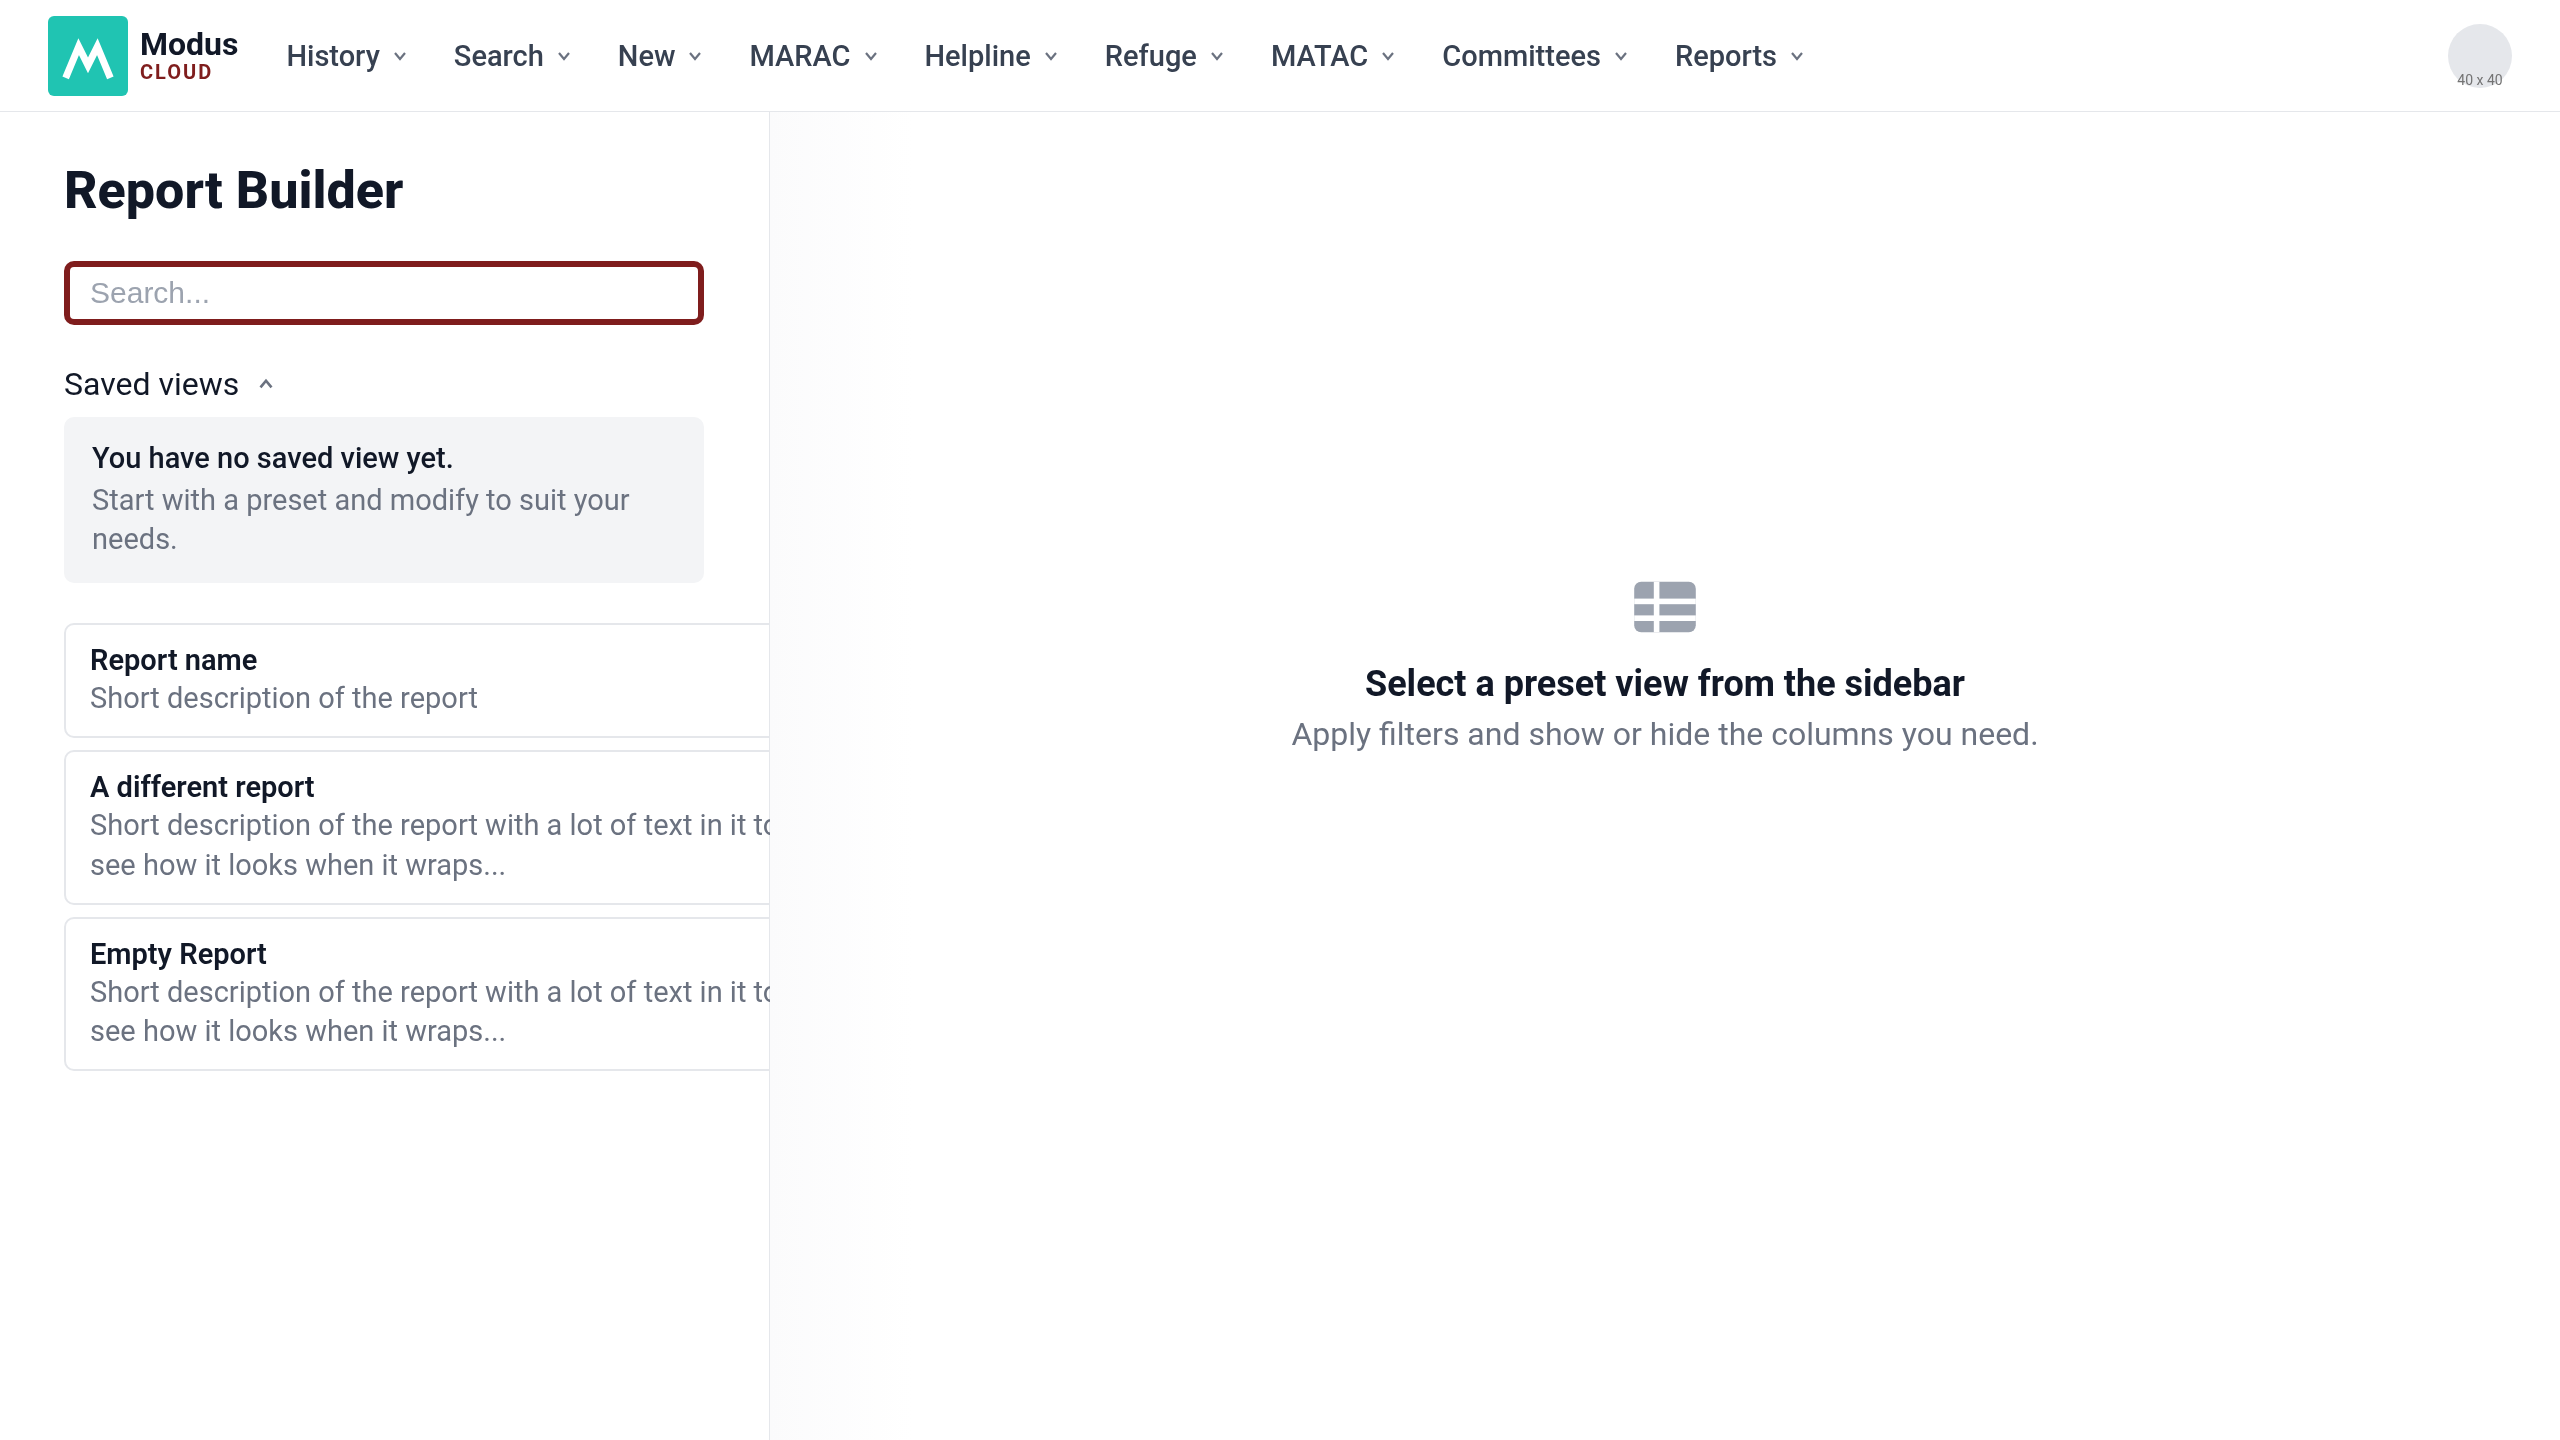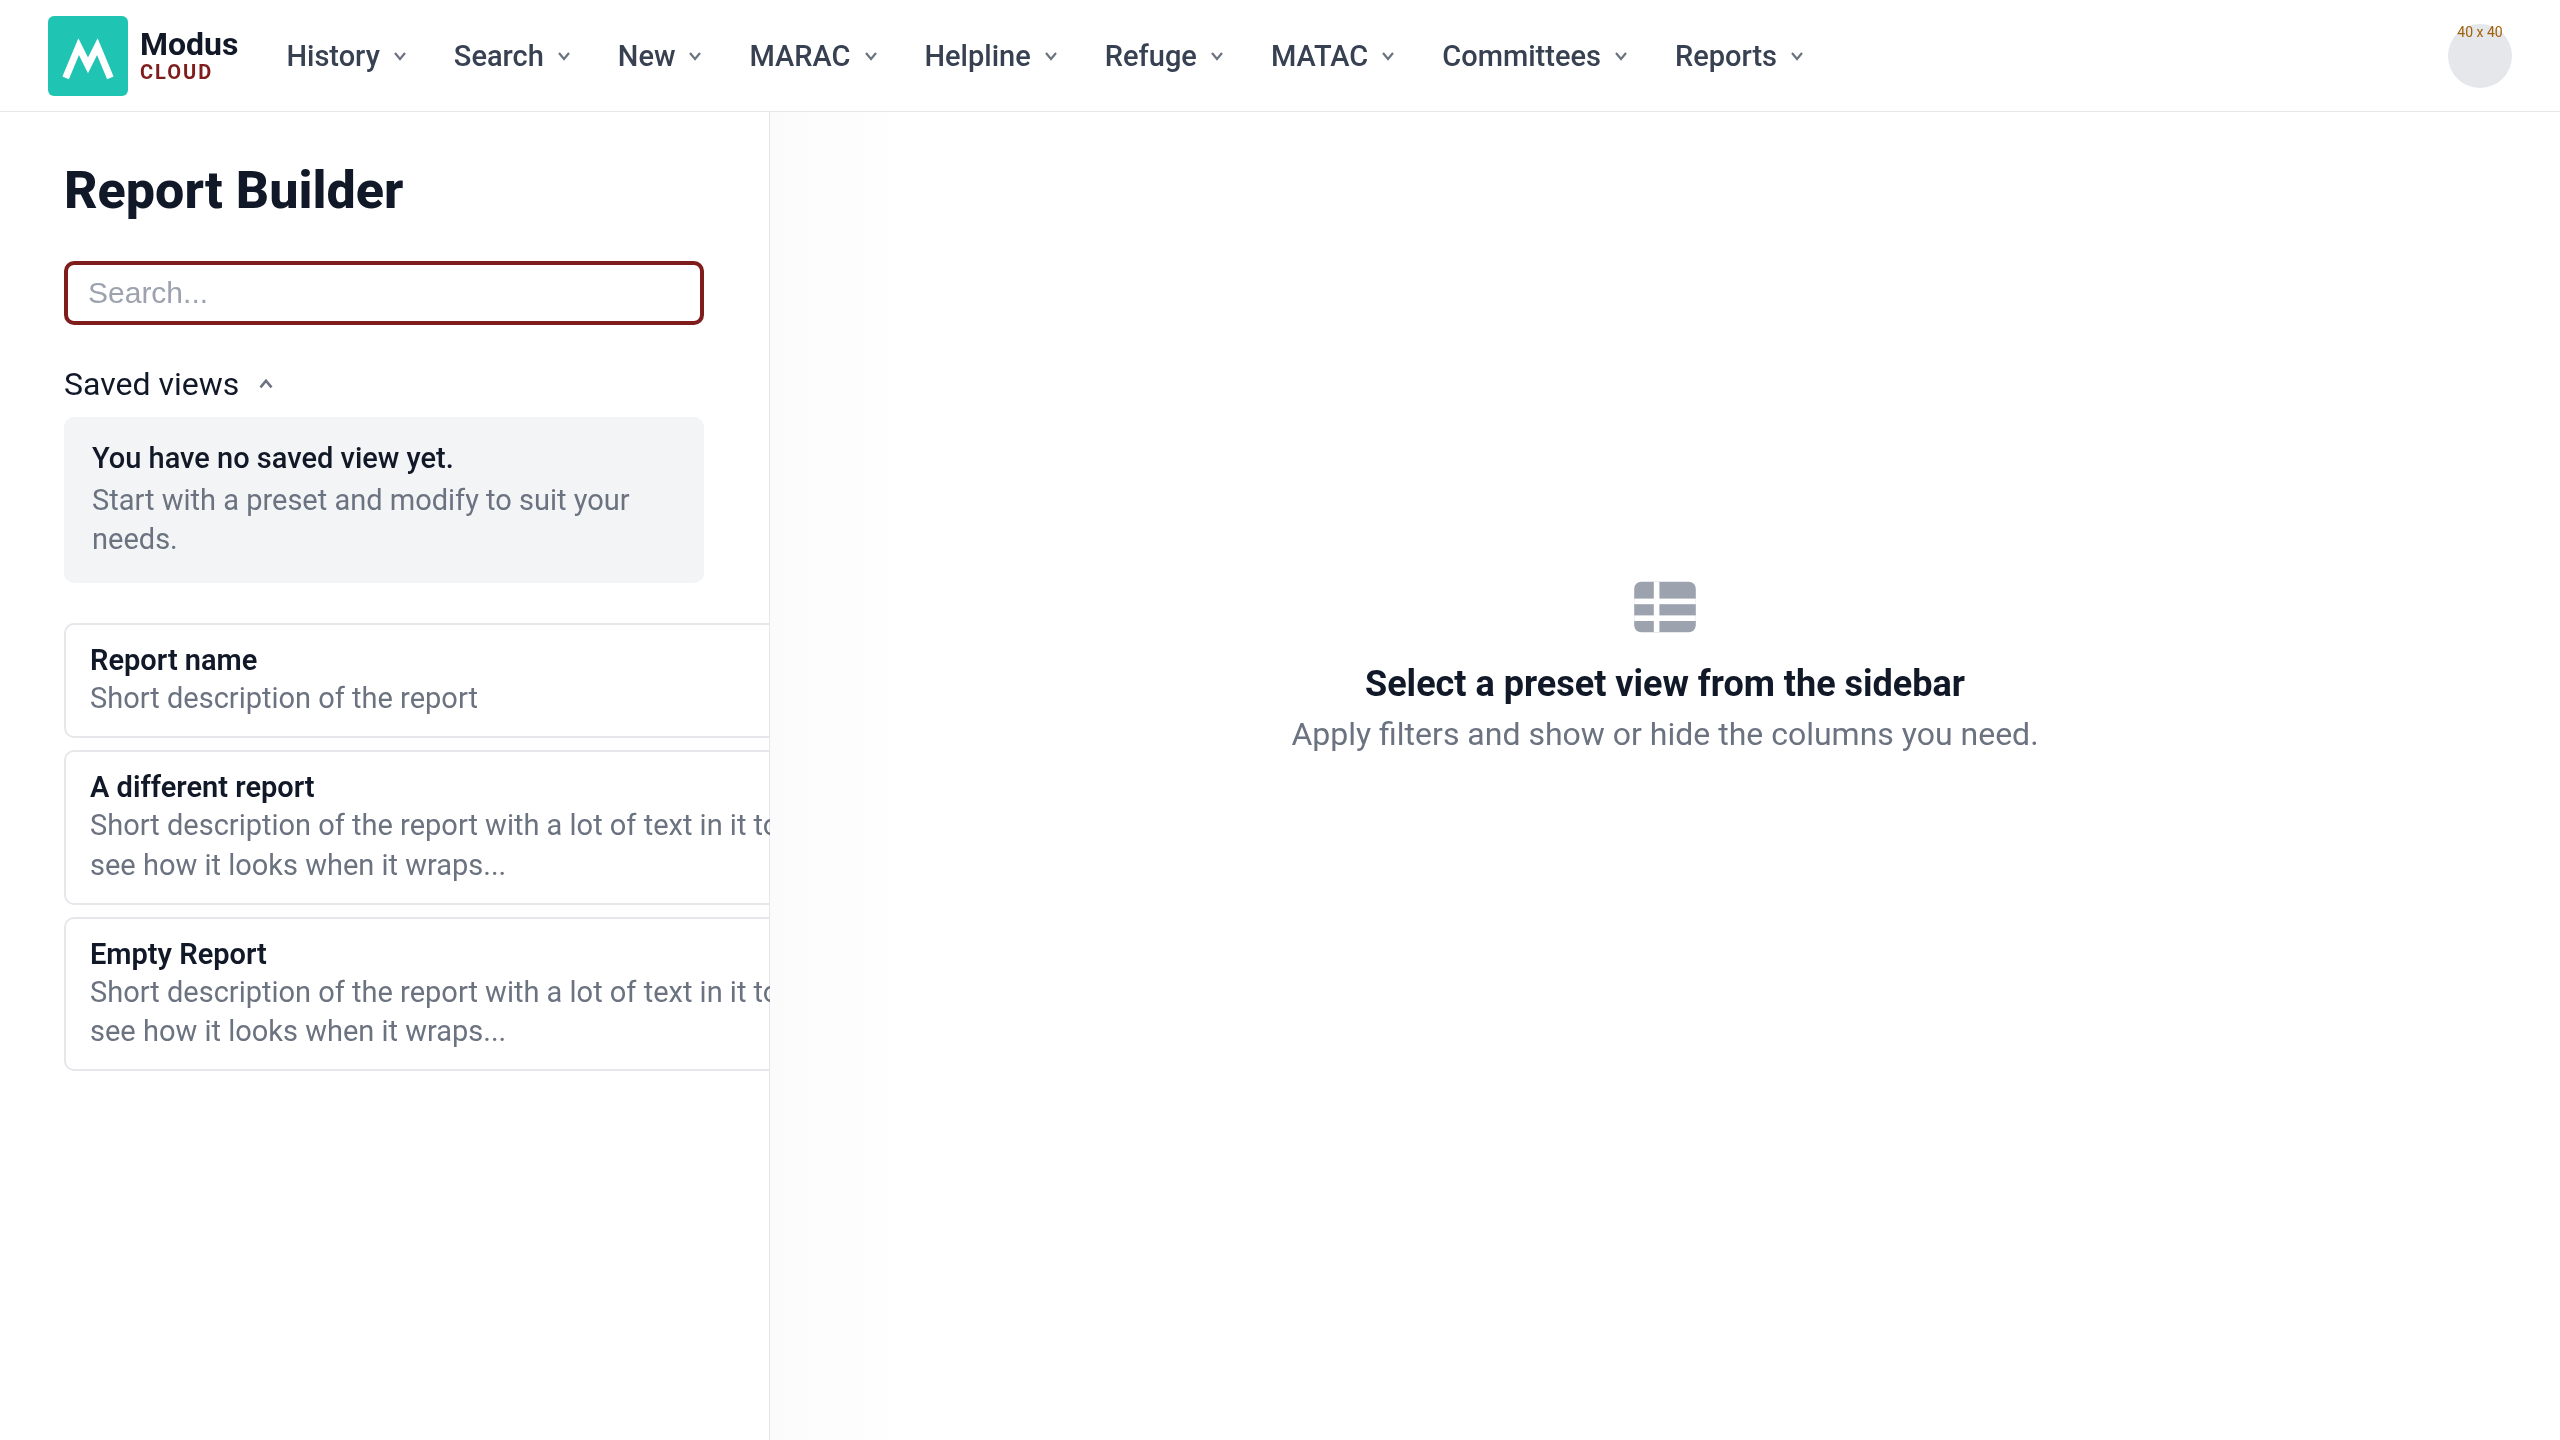--- a/index.html
+++ b/index.html
@@ -51,42 +51,42 @@
       cursor: pointer;
     }
     .nav-item .chev { width: 20px; height: 20px; display:flex; align-items:center; justify-content:center; }
 
     .avatar {
       width: 64px;
       height: 64px;
       border-radius: 50%;
       background: #e5e7eb;
       display: flex;
-      align-items: flex-start;
+      align-items: flex-end;
       justify-content: center;
       font-size: 14px;
-      color: #a16207;
+      color: #737373;
     }
 
     
     .main { display: flex; height: calc(100% - 112px); }
     .sidebar {
       width: 770px;
       padding: 48px 64px 48px 64px;
       border-right: 1px solid #e5e7eb;
     }
     .page-title { font-size: 52px; font-weight: 800; margin-bottom: 40px; }
 
     .search-input {
       width: 640px;
       height: 64px;
       padding: 0 20px;
       font-size: 30px;
       color: #6b7280;
-      border: 4px solid #7f1d1d;
+      border: 6px solid #7f1d1d;
       border-radius: 10px;
       outline: none;
       margin-bottom: 40px;
     }
     .search-input::placeholder { color: #9ca3af; }
 
     .section-head {
       display: flex;
       align-items: center;
       gap: 16px;

